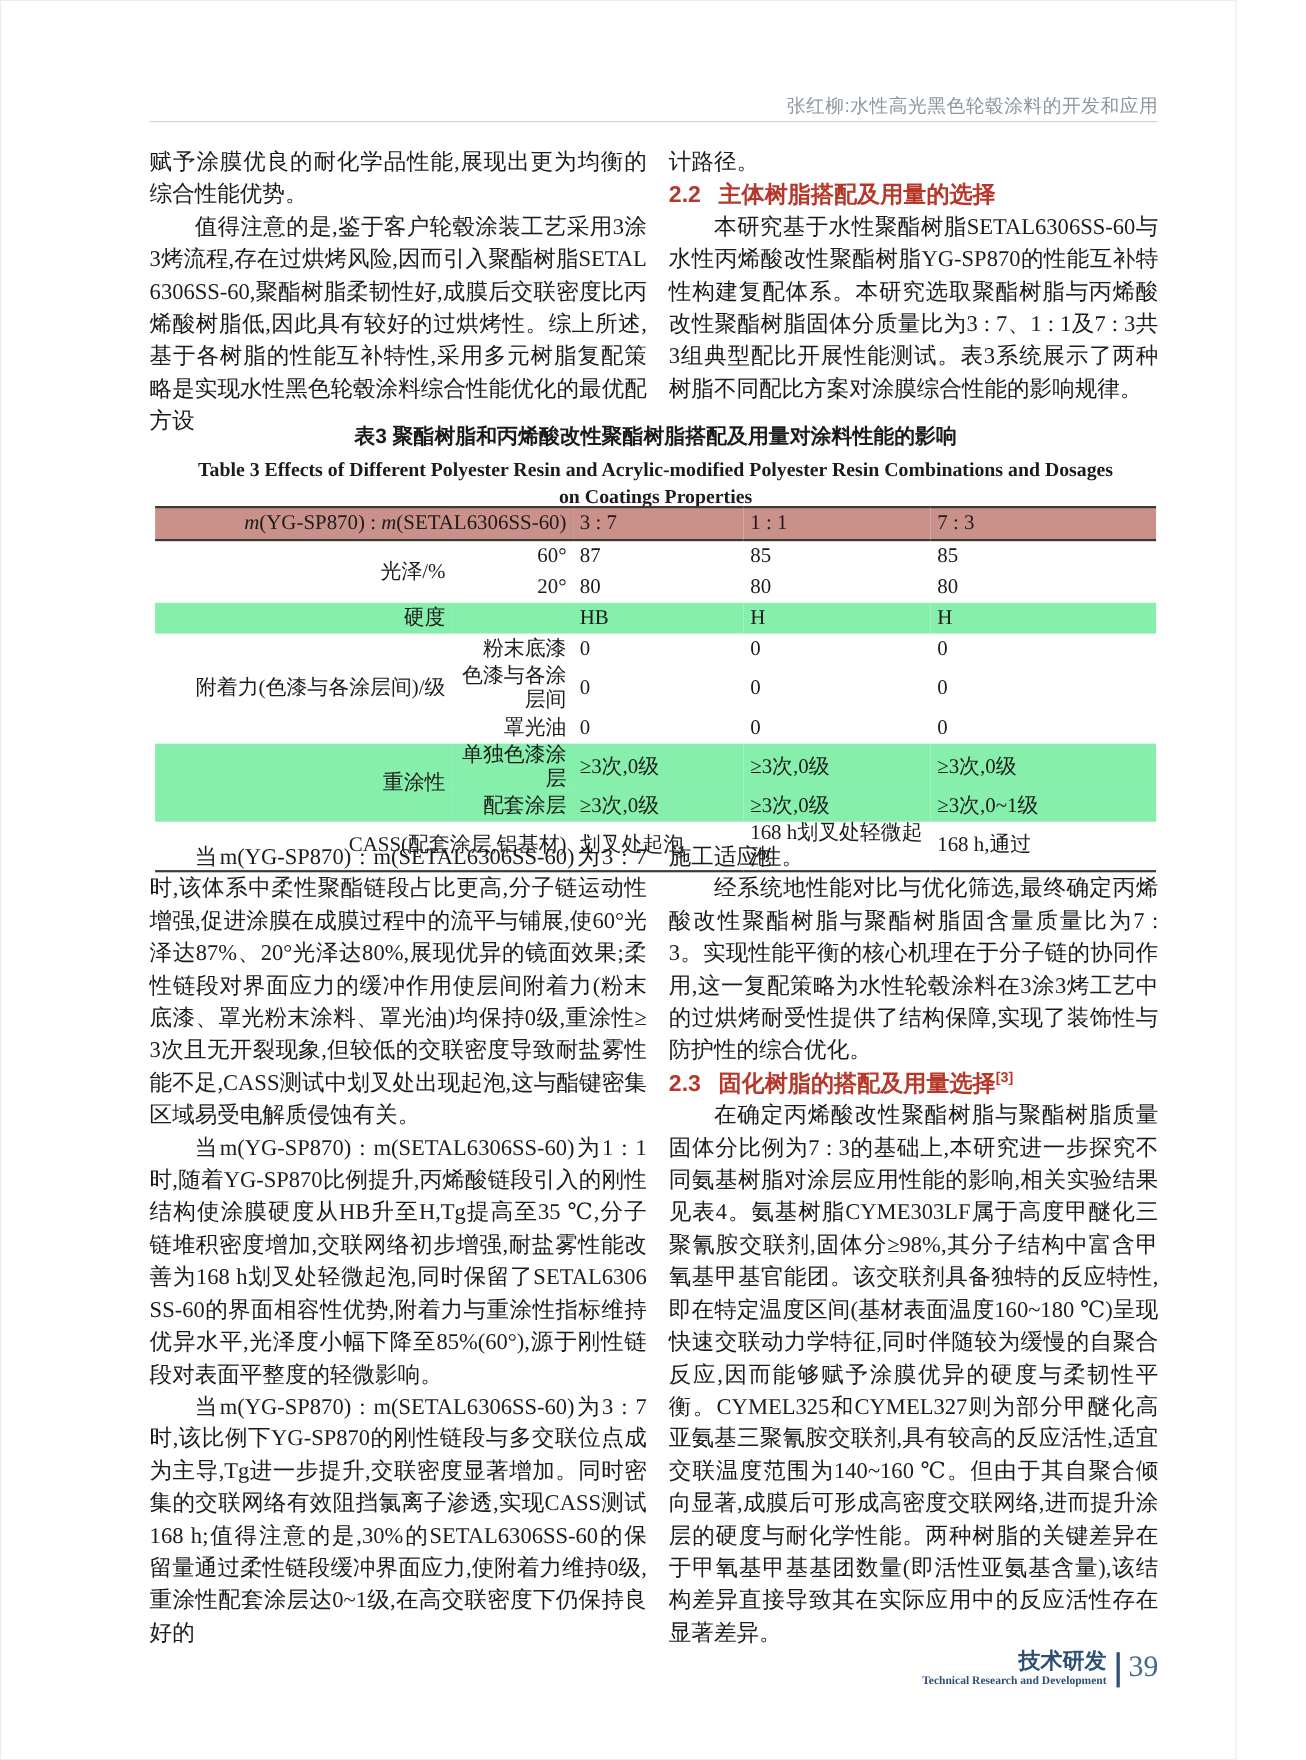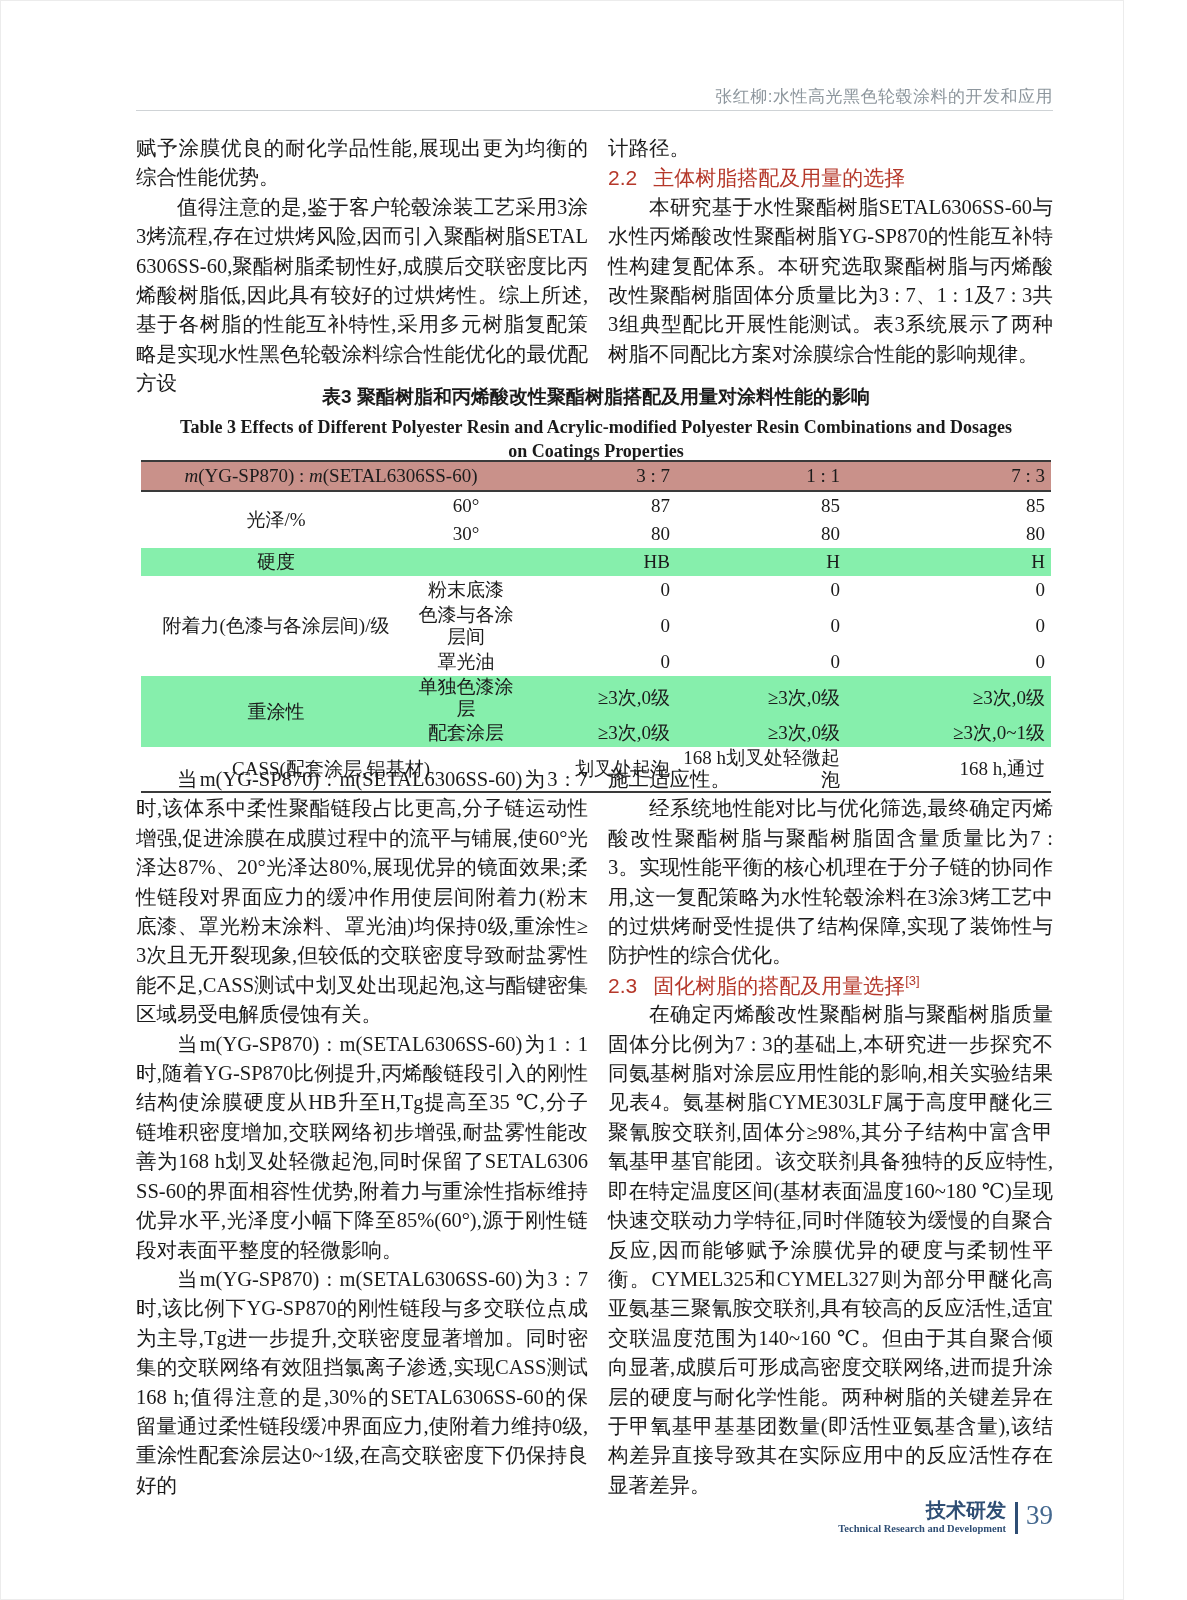--- a/index.html
+++ b/index.html
@@ -19,41 +19,41 @@
   
   .col{position:absolute;font-size:20.5px;line-height:29.4px;text-align:justify;word-break:break-all;}
   .col-lt{left:135px;top:133px;width:452px;}
   .col-rt{left:607px;top:133px;width:445px;}
   .col-lb{left:135px;top:764px;width:452px;}
   .col-rb{left:607px;top:764px;width:445px;}
   .para{text-indent:2em;margin:0;}
   .para-flush{text-indent:0;margin:0;}
 
   .sec-heading{
-    font-family:"Liberation Sans","DejaVu Sans",sans-serif;font-weight:normal;
+    font-family:"Liberation Sans","DejaVu Sans",sans-serif;font-weight:bold;
     color:#b5382a;font-size:21px;line-height:29.4px;margin:0;text-indent:0;text-align:left;
   }
   .sec-num{display:inline-block;margin-right:16px;}
   .ref-sup{font-size:13px;vertical-align:super;line-height:0;}
 
   
   .tbl-caption{position:absolute;left:140px;top:383px;width:910px;text-align:center;}
   .cap-zh{font-family:"Liberation Sans","DejaVu Sans",sans-serif;font-weight:bold;font-size:19px;margin:0 0 5px 0;}
   .cap-en{font-family:"Liberation Serif","DejaVu Serif",serif;font-weight:bold;font-size:18px;line-height:24px;margin:0;}
 
   
   .tbl{
     position:absolute;left:140px;top:459px;width:910px;border-collapse:collapse;
     font-size:19px;border-top:2px solid #3a3a3a;border-bottom:2px solid #3a3a3a;
   }
   .tbl td{height:28px;padding:0 6px;vertical-align:middle;line-height:1.15;}
   .tbl tr.hdr td{border-bottom:2px solid #3a3a3a;background:#c9918a;}
   .tbl tr.band td{background:#86efac;}
-  .c{text-align:right;}
-  .lbl{text-align:center;}
+  .c{text-align:left;}
+  .lbl{text-align:right;}
   .itm{font-style:italic;}
 
   
   .footer{position:absolute;top:1498px;left:607px;width:445px;display:flex;justify-content:flex-end;align-items:center;}
   .f-text{text-align:right;color:#2f4e74;}
   .f-zh{font-family:"Liberation Sans","DejaVu Sans",sans-serif;font-weight:bold;font-size:20px;line-height:23px;}
   .f-en{font-family:"Liberation Serif","DejaVu Serif",serif;font-weight:bold;font-size:10.5px;line-height:14px;}
   .f-bar{width:3px;height:32px;background:#2f4e74;margin:0 8px 0 9px;}
   .f-page{font-family:"Liberation Serif","DejaVu Serif",serif;font-size:27px;color:#44688f;padding-bottom:4px;}
 </style>
@@ -98,21 +98,21 @@
         <td class="c">7 : 3</td>
       </tr>
       <tr>
         <td rowspan="2" class="lbl">光泽/%</td>
         <td class="lbl">60°</td>
         <td class="c">87</td>
         <td class="c">85</td>
         <td class="c">85</td>
       </tr>
       <tr>
-        <td class="lbl">30°</td>
+        <td class="lbl">20°</td>
         <td class="c">80</td>
         <td class="c">80</td>
         <td class="c">80</td>
       </tr>
       <tr class="band">
         <td class="lbl">硬度</td>
         <td></td>
         <td class="c">HB</td>
         <td class="c">H</td>
         <td class="c">H</td>

